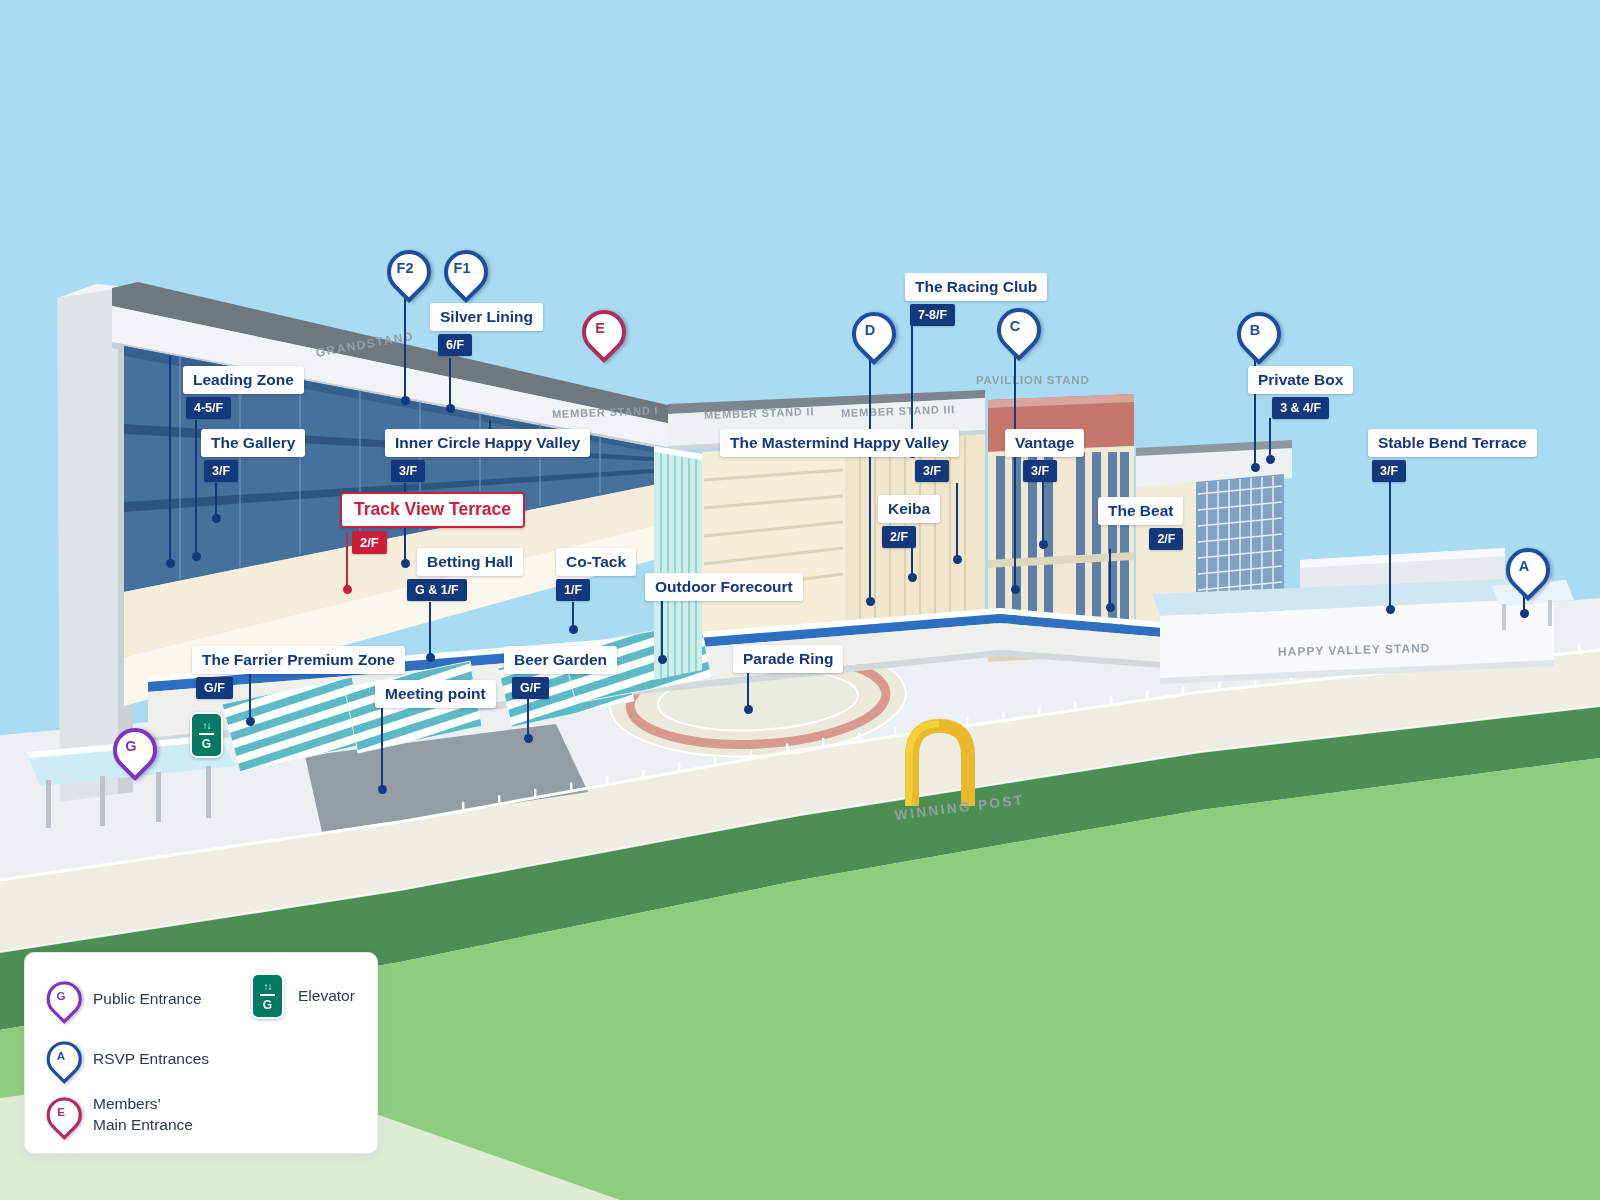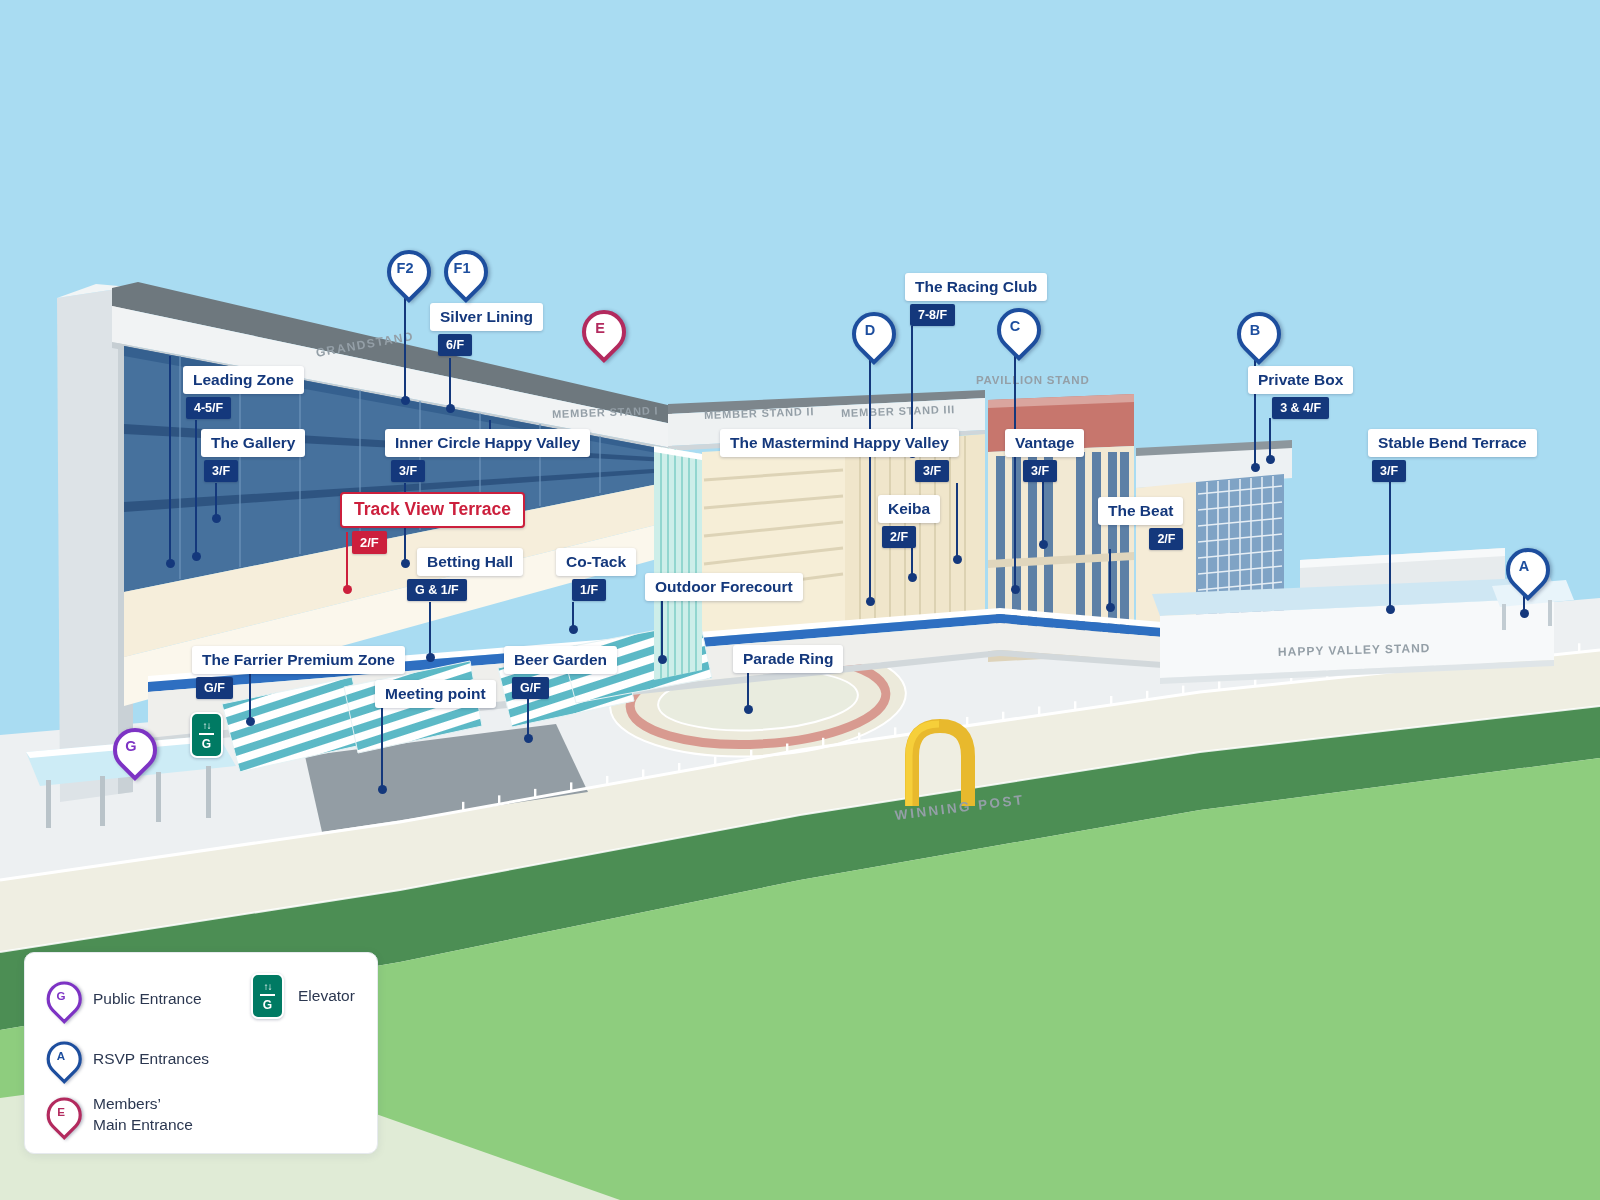--- a/index.html
+++ b/index.html
@@ -354,21 +354,21 @@
     <div class="leader-line" style="left: 429px; top: 602px; height: 54px; background: rgb(20, 56, 124);"></div>
     <div class="leader-dot" style="left: 425.5px; top: 652.5px; background: rgb(20, 56, 124);"></div>
     <div class="map-label" style="left: 417px; top: 548px;">
       <div class="vbox">Betting Hall</div>
       <div class="vbadge" style="margin-left: -10px;">G &amp; 1/F</div>
     </div>
     <div class="leader-line" style="left: 572px; top: 602px; height: 26px; background: rgb(20, 56, 124);"></div>
     <div class="leader-dot" style="left: 568.5px; top: 624.5px; background: rgb(20, 56, 124);"></div>
     <div class="map-label" style="left: 556px; top: 548px;">
       <div class="vbox">Co-Tack</div>
-      <div class="vbadge" style="margin-left: 16px;">1/F</div>
+      <div class="vbadge" style="margin-left: 0;">1/F</div>
     </div>
     <div class="leader-line" style="left: 661px; top: 601px; height: 57px; background: rgb(20, 56, 124);"></div>
     <div class="leader-dot" style="left: 657.5px; top: 654.5px; background: rgb(20, 56, 124);"></div>
     <div class="map-label" style="left: 645px; top: 573px; border-radius: 8px;">
       <div class="vbox">Outdoor Forecourt</div>
     </div>
     <div class="leader-line" style="left: 911px; top: 326px; height: 126px; background: rgb(20, 56, 124);"></div>
     <div class="leader-dot" style="left: 907.5px; top: 448.5px; background: rgb(20, 56, 124);"></div>
     <div class="map-label" style="left: 905px; top: 273px;">
       <div class="vbox">The Racing Club</div>

